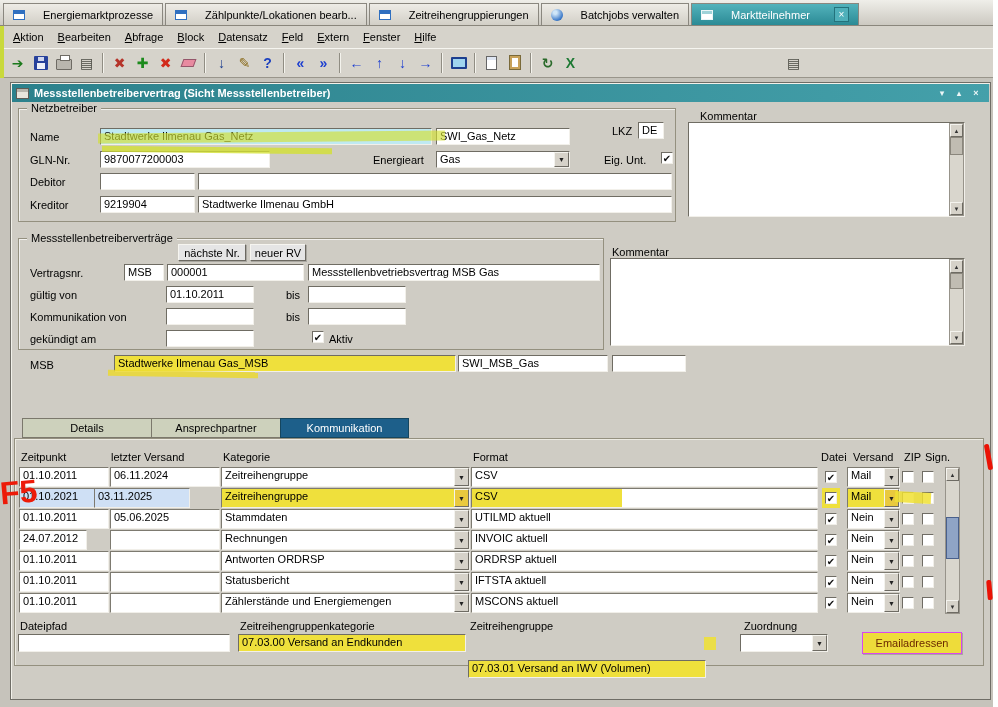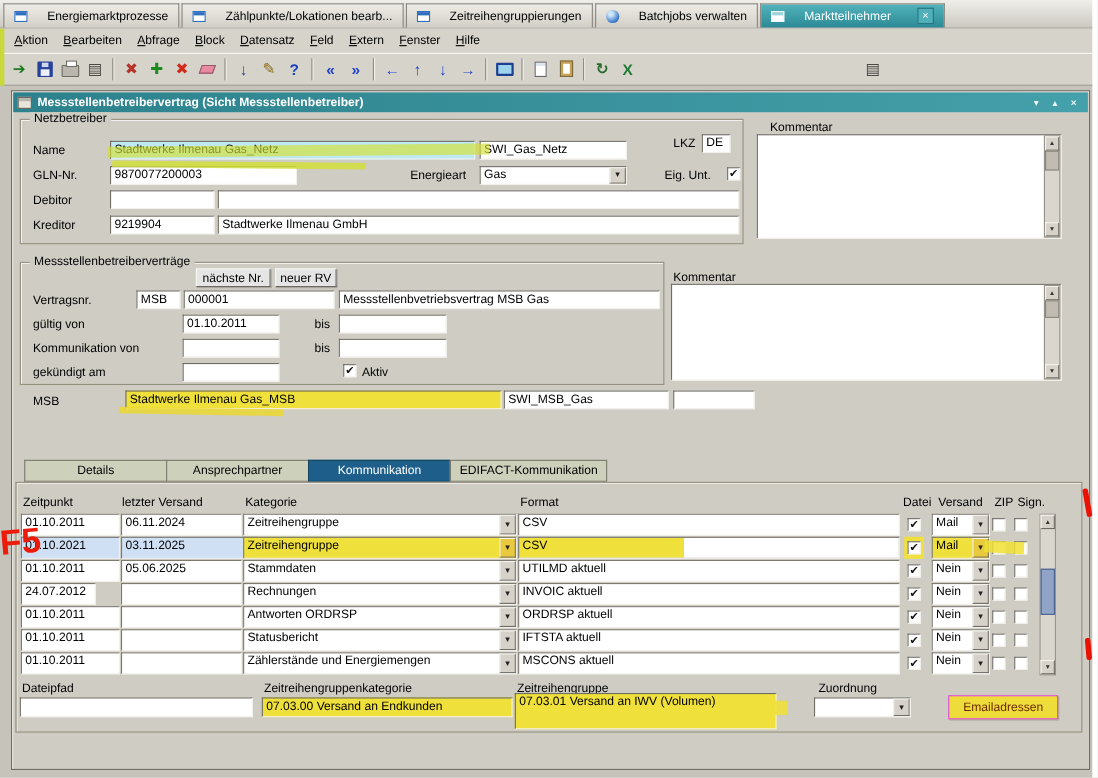--- a/index.html
+++ b/index.html
@@ -305,23 +305,20 @@
 <div id="content-tabs">
     <div class="ctab">
       <span>Details</span>
     </div>
     <div class="ctab">
       <span>Ansprechpartner</span>
     </div>
     <div class="ctab active">
       <span>Kommunikation</span>
     </div>
-    <div class="ctab">
-      <span>EDIFACT-Kommunikation</span>
-    </div>
   </div>
 
 <div id="grid">
   <span class="ghead" style="left:6px">Zeitpunkt</span>
   <span class="ghead" style="left:96px">letzter Versand</span>
   <span class="ghead" style="left:208px">Kategorie</span>
   <span class="ghead" style="left:458px">Format</span>
   <span class="ghead" style="left:806px">Datei</span>
   <span class="ghead" style="left:838px">Versand</span>
   <span class="ghead" style="left:889px">ZIP</span>
@@ -341,21 +338,21 @@
       <span class="cb checked">✔</span>
     </div>
     <div class="gcell combo" style="left:832px;top:28px;width:53px"><span>Mail</span><span class="dd">▼</span></div>
     <div class="cbwrap" style="left:884px;top:28px">
       <span class="cb"></span>
     </div>
     <div class="cbwrap" style="left:904px;top:28px">
       <span class="cb"></span>
     </div>
     <div class="gcell sel" style="left:4px;top:49px;width:90px">01.10.2021</div>
-    <div class="gcell sel" style="left:95px;top:49px;width:124px">03.11.2025</div>
+    <div class="gcell sel" style="left:79px;top:49px;width:96px">03.11.2025</div>
     <div class="gcell combo hl" style="left:206px;top:49px;width:249px"><span>Zeitreihengruppe</span><span class="dd">▼</span></div>
     <div class="gcell hlpart" style="left:456px;top:49px;width:347px">CSV</div>
     <div class="cbwrap hl" style="left:807px;top:49px">
       <span class="cb checked">✔</span>
     </div>
     <div class="gcell combo hl" style="left:832px;top:49px;width:53px"><span>Mail</span><span class="dd">▼</span></div>
     <div class="cbwrap" style="left:884px;top:49px">
       <span class="cb"></span>
     </div>
     <div class="cbwrap" style="left:904px;top:49px">
@@ -433,21 +430,21 @@
       <span class="cb"></span>
     </div>
   </div>
 
 <span class="lbl" style="left:20px;top:620px">Dateipfad</span>
 <span class="lbl" style="left:240px;top:620px">Zeitreihengruppenkategorie</span>
 <span class="lbl" style="left:470px;top:620px">Zeitreihengruppe</span>
 <span class="lbl" style="left:744px;top:620px">Zuordnung</span>
 <div class="fld" style="left:18px;top:634px;width:212px;height:18px"></div>
 <div class="fld hl-yellow" style="left:238px;top:634px;width:228px;height:18px">07.03.00 Versand an Endkunden</div>
-<div class="fld hl-yellow" style="left:468px;top:630px;width:238px;height:33px">07.03.01 Versand an IWV (Volumen)</div>
+<div class="fld hl-yellow" style="left:468px;top:660px;width:238px;height:18px">07.03.01 Versand an IWV (Volumen)</div>
 <div class="fld combo" style="left:740px;top:634px;width:88px;height:18px">
   <span></span>
   <span class="dd">▼</span>
 </div>
 <div class="btn email" style="left:862px;top:632px;width:100px;height:22px">Emailadressen</div>
 
 <div class="marker" style="left:98px;top:132px;width:347px;height:10px;background:rgba(210,224,50,.65);transform:rotate(-0.5deg)"></div>
 <div class="marker" style="left:102px;top:147px;width:230px;height:6px;background:rgba(210,224,50,.8);transform:rotate(0.6deg)"></div>
 <div class="marker" style="left:108px;top:371px;width:150px;height:6px;background:rgba(236,217,40,.8);transform:rotate(1deg)"></div>
 <div class="marker" style="left:704px;top:637px;width:12px;height:13px;background:rgba(240,225,50,.85)"></div>

